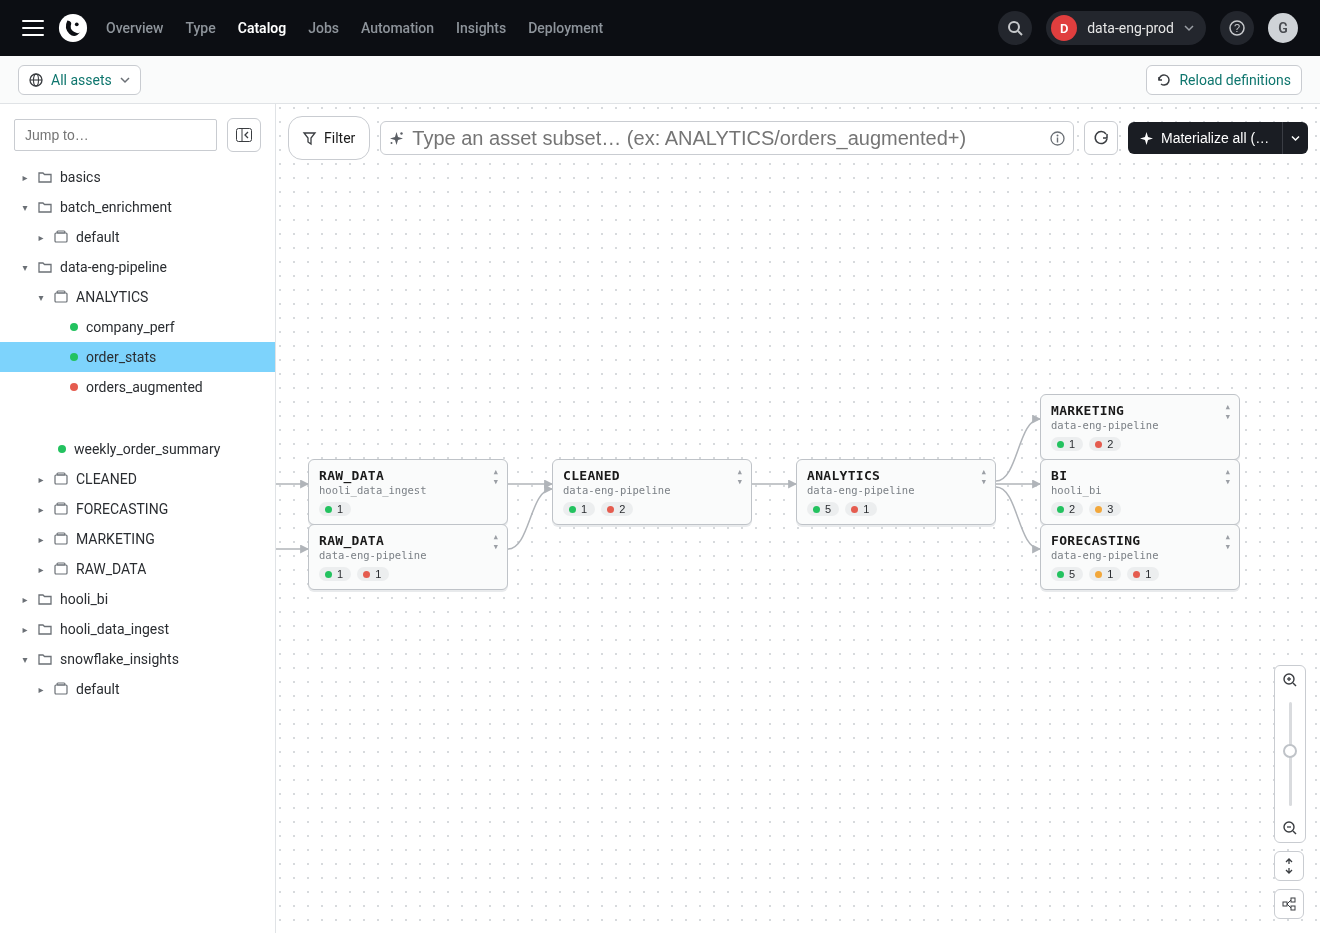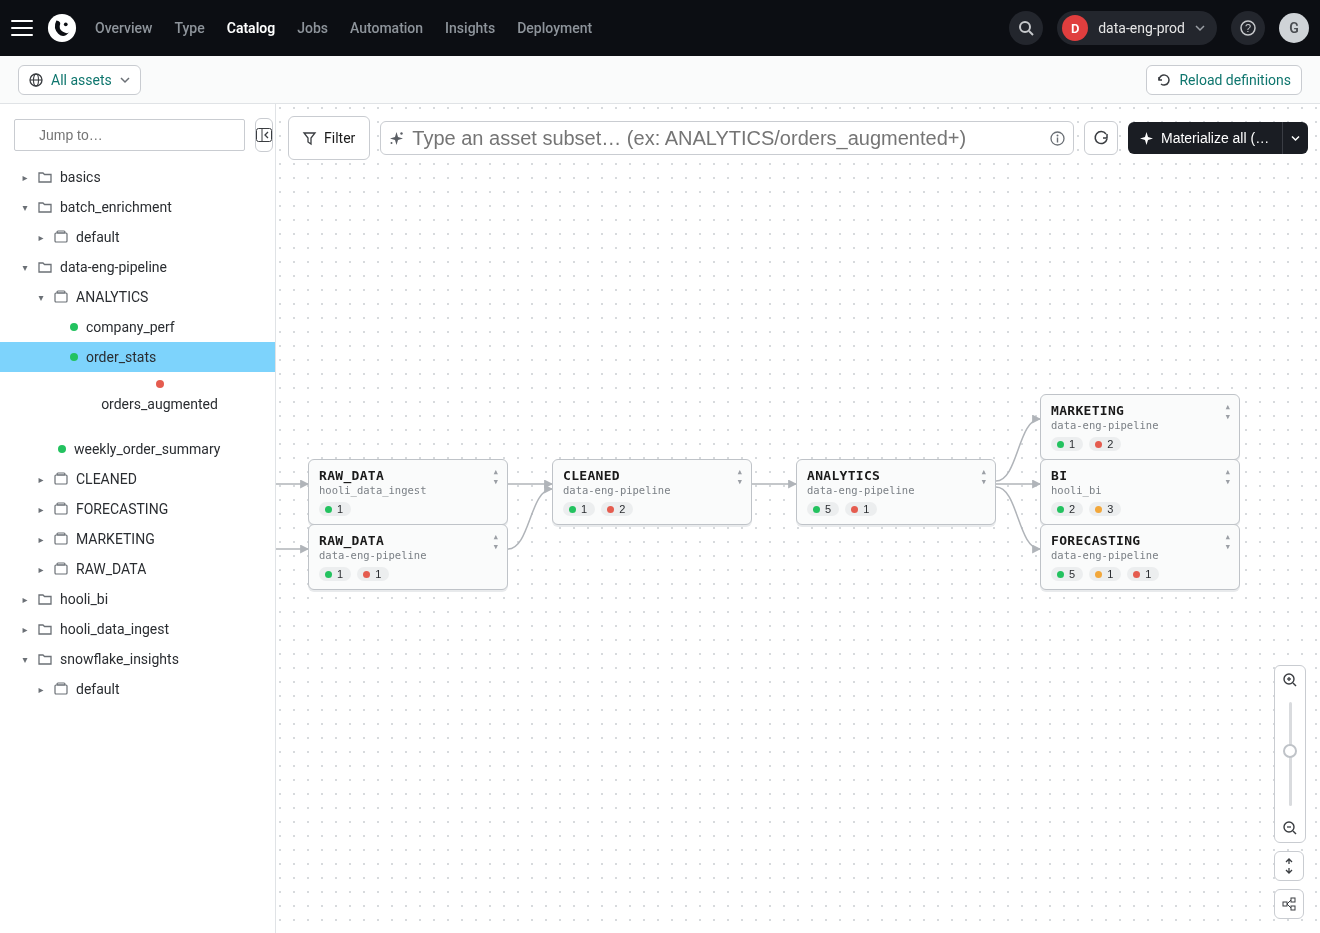--- a/index.html
+++ b/index.html
@@ -11,21 +11,21 @@
       width: 1320px;
       height: 933px;
       overflow: hidden;
     }
     
     .topnav {
       background: #0c0e13;
       height: 56px;
       display: flex;
       align-items: center;
-      padding: 0 11px;
+      padding: 0 22px;
       gap: 14px;
       color: #fff;
     }
     .hamburger { cursor: pointer; display:flex; flex-direction:column; gap:5px; width:22px;}
     .hamburger span{height:2px;background:#fff;border-radius:1px;width:100%;}
     .logo { width: 30px; height: 30px; margin-right:4px;}
     .navlinks { display: flex; gap: 22px; }
     .navlink { color: #8e949b; cursor: pointer; font-weight:500;}
     .navlink.active { color: #fff; font-weight:600;}
     .topnav-spacer { flex: 1; }
@@ -54,42 +54,42 @@
     .subbar-spacer{flex:1;}
 
     
     .content{display:flex;height:calc(933px - 56px - 48px);}
 
     
     .side{
       width:276px;border-right:1px solid #e0e3e6;display:flex;flex-direction:column;
     }
     .side-header{display:flex;gap:10px;padding:14px 14px 10px 14px;align-items:center;}
-    .jump-input{flex:1;border:1px solid #c9ccd1;border-radius:2px;padding:7px 24px;font-size:14px;outline:none;color:#8a8e94;}
+    .jump-input{flex:1;border:1px solid #c9ccd1;border-radius:2px;padding:7px 10px;font-size:14px;outline:none;color:#8a8e94;}
     .collapse-btn{width:34px;height:34px;border:1px solid #c9ccd1;border-radius:6px;background:#fff;display:flex;align-items:center;justify-content:center;cursor:pointer;}
     .tree{overflow-y:auto;flex:1;padding-bottom:20px;}
     .tree-row{display:flex;align-items:center;height:30px;gap:8px;padding-right:8px;cursor:pointer;color:#2a2d31;}
     .tree-row.selected{background:#7dd3fc;}
     .tree-caret{width:10px;display:flex;justify-content:center;color:#6b7076;font-size:10px;}
     .tree-icon{color:#6b7076;display:flex;align-items:center;}
     .dot{width:8px;height:8px;border-radius:50%;}
     .dot.green{background:#23c25f;}
     .dot.red{background:#e55c4f;}
     .dot.orange{background:#f2a73b;}
 
     
     .main{flex:1;position:relative;background:#fff;
       background-image: radial-gradient(#d7dadd 1px, transparent 1px);
       background-size: 14px 14px;
       background-position: -3px -3px;
     }
     .toolbar{
       position:absolute;top:12px;left:12px;right:12px;display:flex;gap:10px;align-items:center;z-index:10;
     }
-    .filter-btn{border:1px solid #c9ccd1;border-radius:6px;background:#fff;padding:13px 14px;display:flex;gap:8px;align-items:center;cursor:pointer;justify-content:center;}
+    .filter-btn{border:1px solid #c9ccd1;border-radius:14px;background:#fff;padding:13px 14px;display:flex;gap:8px;align-items:center;cursor:pointer;justify-content:center;}
     .subset-input-wrap{flex:1;border:1px solid #c9ccd1;border-radius:6px;background:#fff;display:flex;align-items:center;padding:0 8px;height:34px;gap:8px;}
     .subset-input{flex:1;border:none;outline:none;font-size:20px;}
     .circle-btn{width:34px;height:34px;border:1px solid #c9ccd1;border-radius:6px;background:#fff;display:flex;align-items:center;justify-content:center;cursor:pointer;}
     .mat-btn-group{display:flex;}
     .mat-btn{background:#1a1d23;color:#fff;border:none;border-radius:6px 0 0 6px;padding:8px 12px;display:flex;align-items:center;gap:8px;cursor:pointer;max-width:154px;overflow:hidden;white-space:nowrap;font-size:14px;}
     .mat-menu-btn{background:#1a1d23;color:#fff;border:none;border-left:1px solid #3a3d44;border-radius:0 6px 6px 0;width:26px;display:flex;align-items:center;justify-content:center;cursor:pointer;}
 
     
     .canvas{position:absolute;inset:0;top:55px;}
     .node{
@@ -260,21 +260,21 @@
           </span>
           <span>company_perf</span>
         </div>
         <div class="tree-row selected" style="padding-left: 52px;">
           <span class="tree-caret"></span>
           <span class="tree-icon">
             <span class="dot green"></span>
           </span>
           <span>order_stats</span>
         </div>
-        <div class="tree-row" style="padding-left: 52px; flex-direction: column;">
+        <div class="tree-row" style="padding-left: 52px;">
           <span class="tree-caret"></span>
           <span class="tree-icon">
             <span class="dot red"></span>
           </span>
           <span>orders_augmented</span>
         </div>
         <div class="tree-row" style="padding-left: 40px; margin-top: 32px;">
           <span class="tree-caret"></span>
           <span class="tree-icon">
             <span class="dot green"></span>

